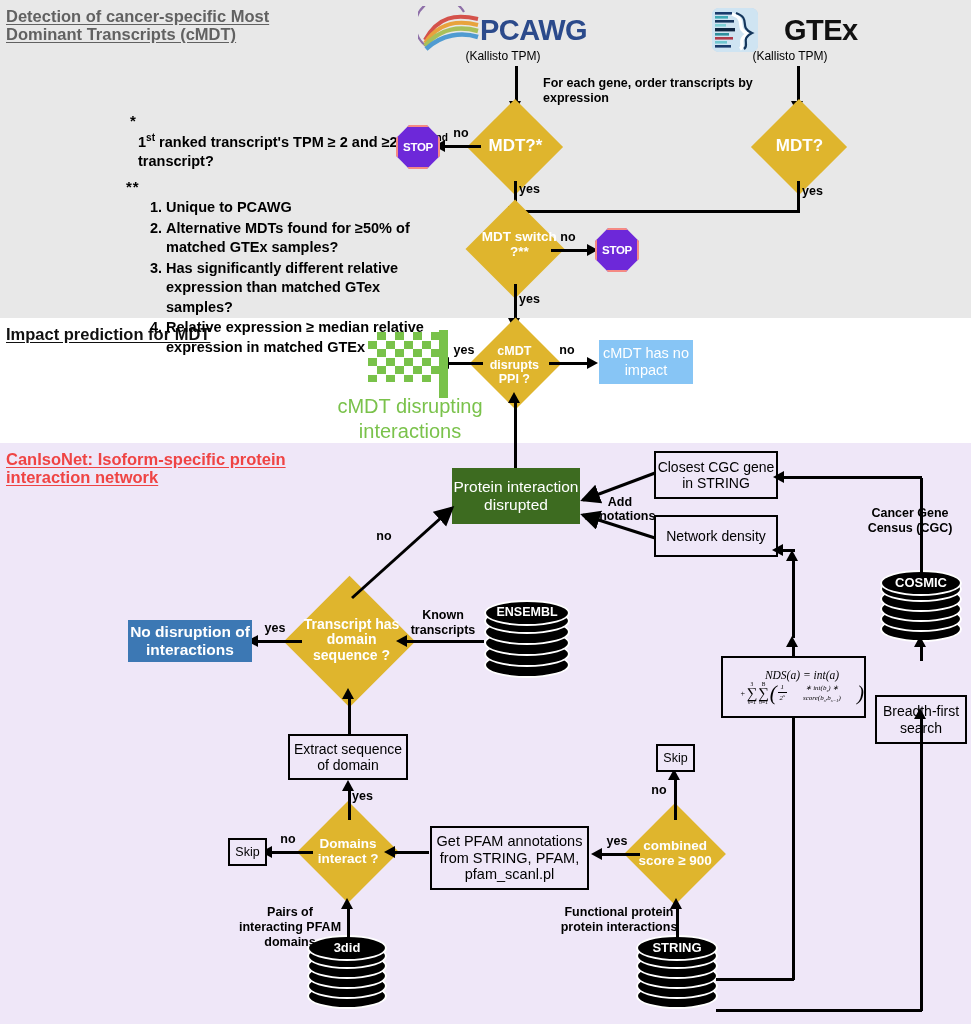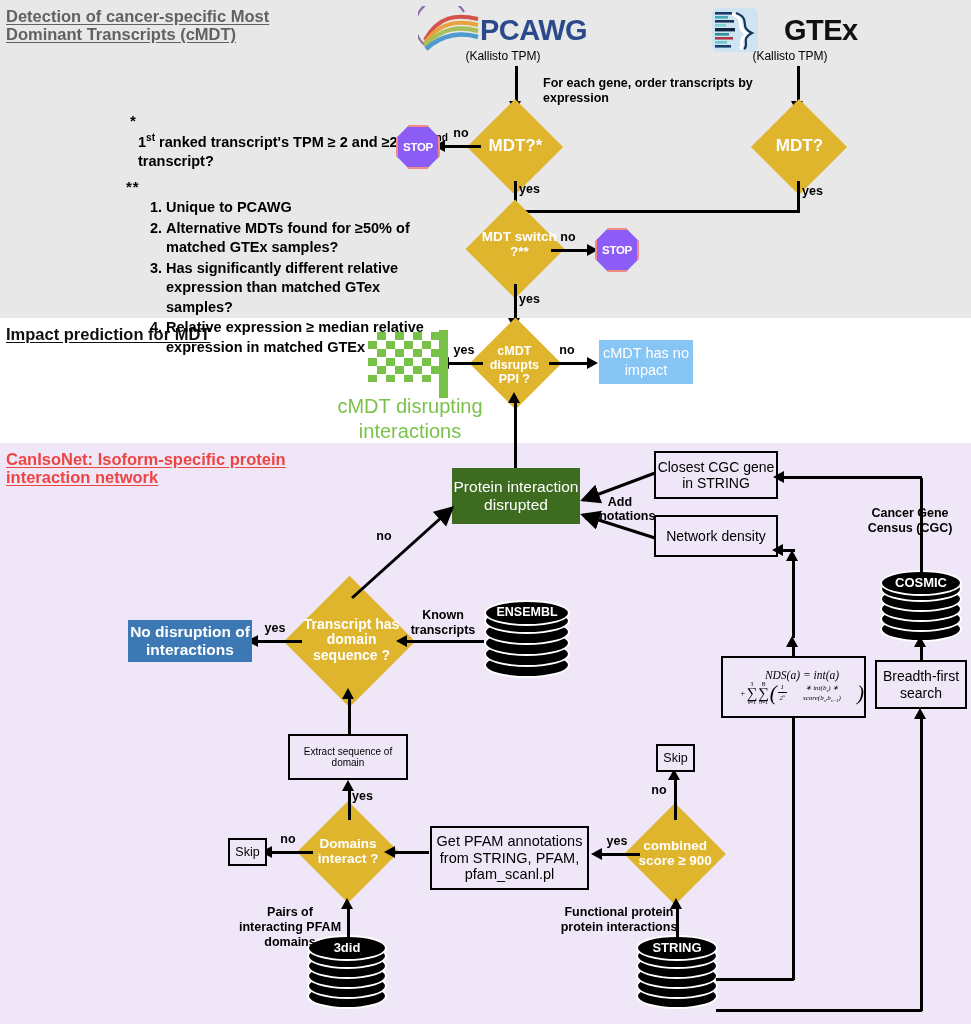--- a/index.html
+++ b/index.html
@@ -64,21 +64,21 @@
     position: absolute; font-size: 12.5px; font-weight: bold; color: #000;
     line-height: 1.1; text-align: center;
   }
   .note {
     position: absolute; font-size: 12.5px; font-weight: bold; color: #000;
     line-height: 1.2; text-align: center;
   }
 
   
   .stop {
-    position: absolute; width: 44px; height: 44px; background: #8b5cf6;
+    position: absolute; width: 44px; height: 44px; background: #6d28d9;
     border: 2.5px solid #f58a84;
     clip-path: polygon(30% 0%, 70% 0%, 100% 30%, 100% 70%, 70% 100%, 30% 100%, 0% 70%, 0% 30%);
     display: flex; align-items: center; justify-content: center;
   }
   .stop span { color:#fff; font-weight: bold; font-size: 11.5px; letter-spacing: -0.3px; }
 
   
   .db { position: absolute; }
   .db .disk {
     position: absolute; left: 0; width: 100%; height: 26px; border-radius: 50%;
@@ -382,27 +382,27 @@
       </div>
     </div>
   </div>
   <div class="ln vln" style="left:792px; top:645px; height:12px;"></div>
   <div class="arrowhead ah-up" style="left:786px; top:636px;"></div>
   <div class="ln vln" style="left:792px; top:560px; height:78px;"></div>
   <div class="arrowhead ah-up" style="left:786px; top:550px;"></div>
   <div class="ln hln" style="left:779px; top:549px; width:16px;"></div>
   <div class="arrowhead ah-left" style="left:772px; top:544px;"></div>
 
-  <div class="box box-white" style="left:875px; top:660px; width:92px; height:49px; font-size:14px;">
+  <div class="box box-white" style="left:875px; top:695px; width:92px; height:49px; font-size:14px;">
     <span>Breadth-first search</span>
   </div>
   <div class="ln vln" style="left:920px; top:645px; height:16px;"></div>
   <div class="arrowhead ah-up" style="left:914px; top:636px;"></div>
 
-  <div class="box box-white" style="left:288px; top:734px; width:120px; height:46px; font-size:10px;">
+  <div class="box box-white" style="left:288px; top:734px; width:120px; height:46px; font-size:14px;">
     <span>Extract sequence of domain</span>
   </div>
 
   <div class="ln vln" style="left:348px; top:696px; height:38px;"></div>
   <div class="arrowhead ah-up" style="left:342px; top:688px;"></div>
 
   <div class="diamond" style="left:312px; top:816px; width:72px; height:72px;">
     <div class="dlabel" style="font-size:13.5px; margin-top:-15px; width:88px; margin-left:-44px;">Domains interact ?</div>
   </div>
 

